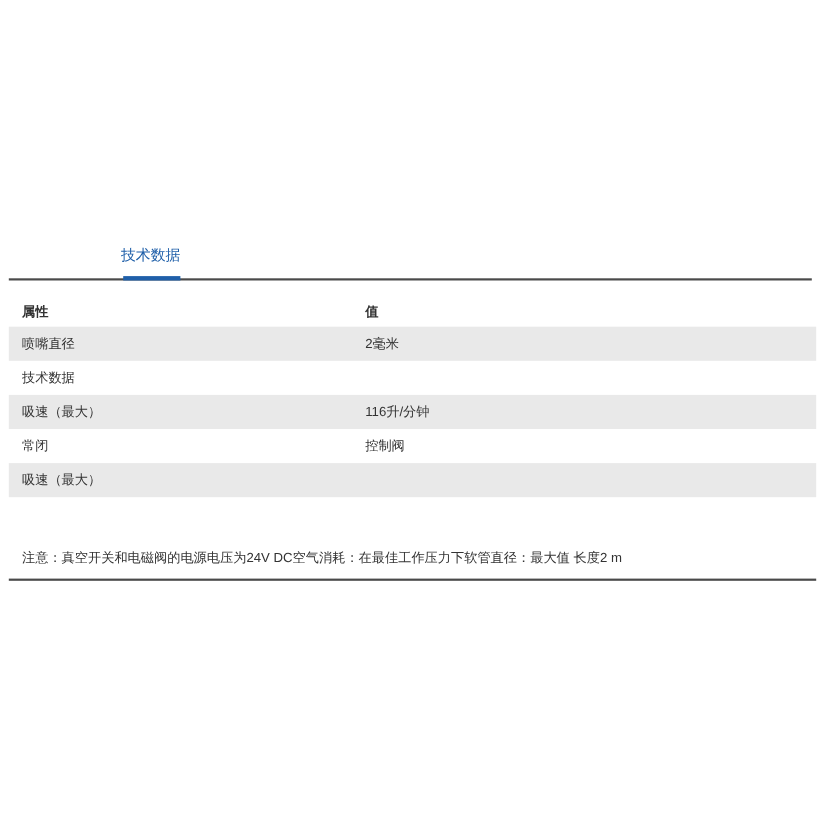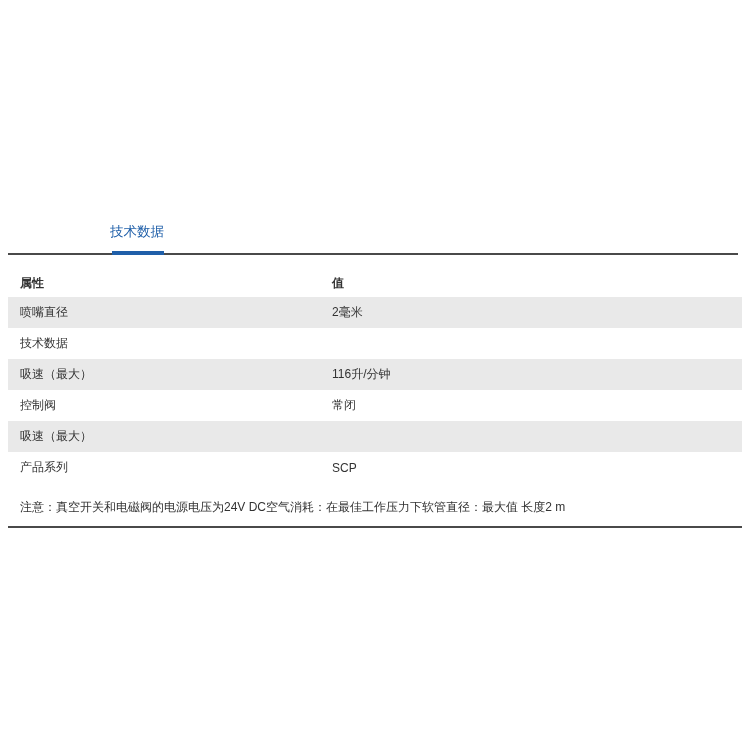--- a/index.html
+++ b/index.html
@@ -116,31 +116,27 @@
     <div class="t-row">
       <div class="cell">技术数据</div>
     </div>
 
     <div class="t-row zebra">
       <div class="cell">吸速（最大）</div>
       <div class="cell">116升/分钟</div>
     </div>
 
     <div class="t-row">
+      <div class="cell">常闭</div>
       <div class="cell">控制阀</div>
-      <div class="cell">常闭</div>
     </div>
 
     <div class="t-row zebra">
       <div class="cell">吸速（最大）</div>
     </div>
 
-    <div class="t-row">
-      <div class="cell">产品系列</div>
-      <div class="cell">SCP</div>
-    </div>
   </div>
 
   <div class="note">注意：真空开关和电磁阀的电源电压为24V DC空气消耗：在最佳工作压力下软管直径：最大值 长度2 m</div>
 
   <div class="bottom-rule"></div>
 
 </div>
 
 </body></html>

